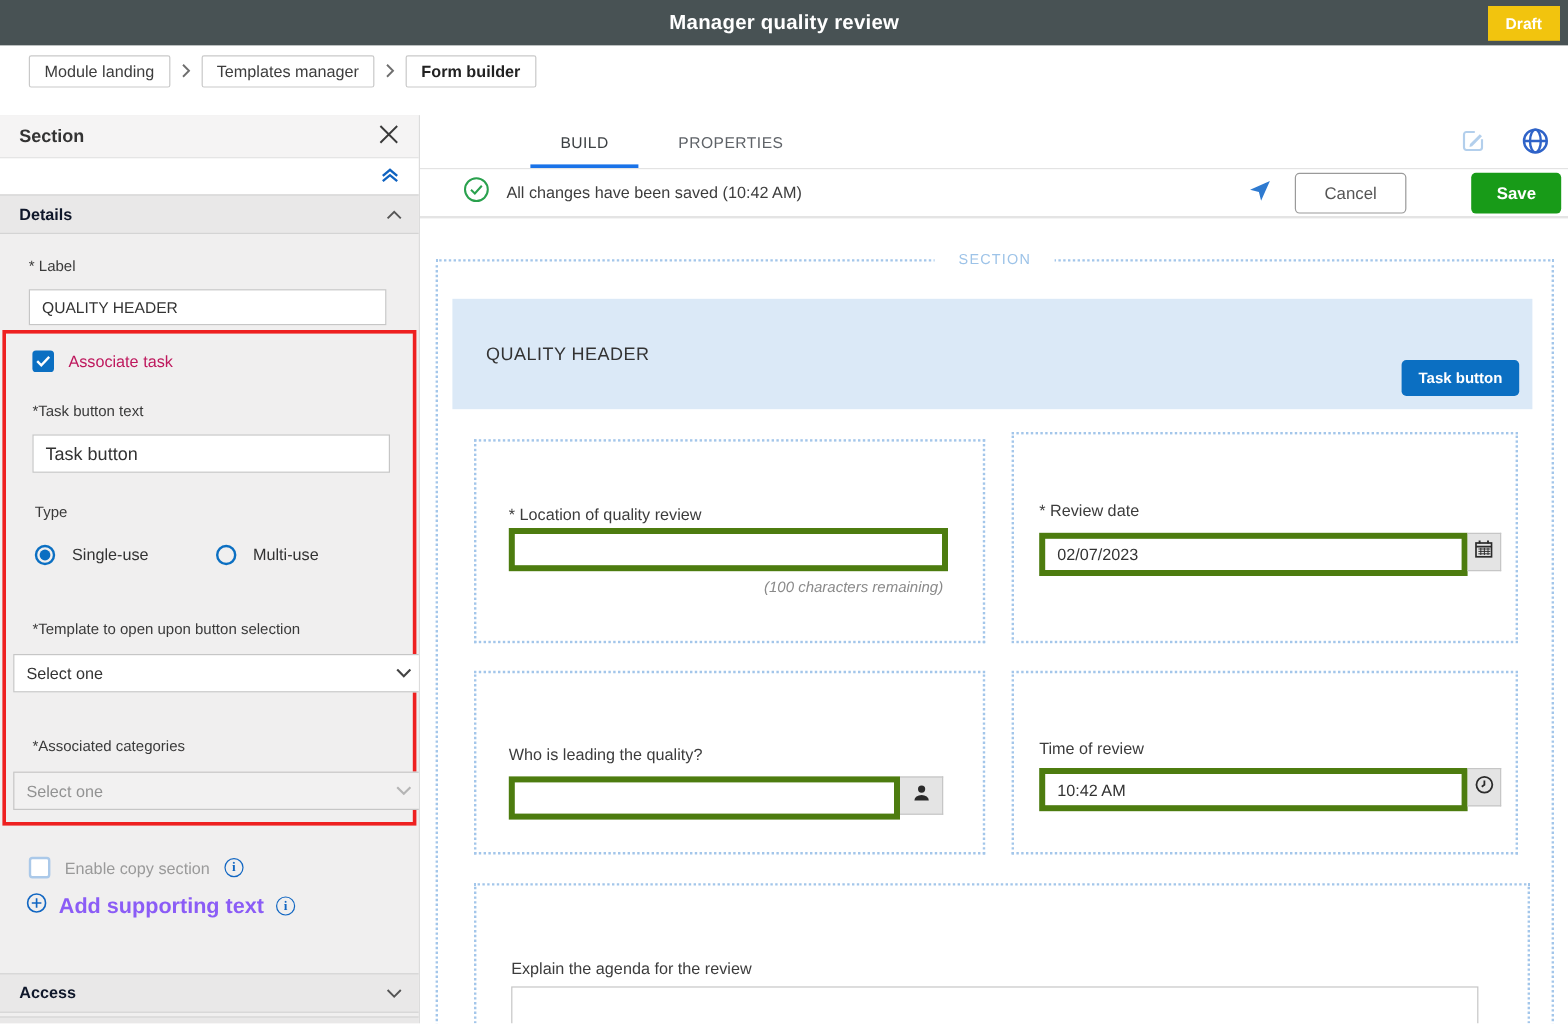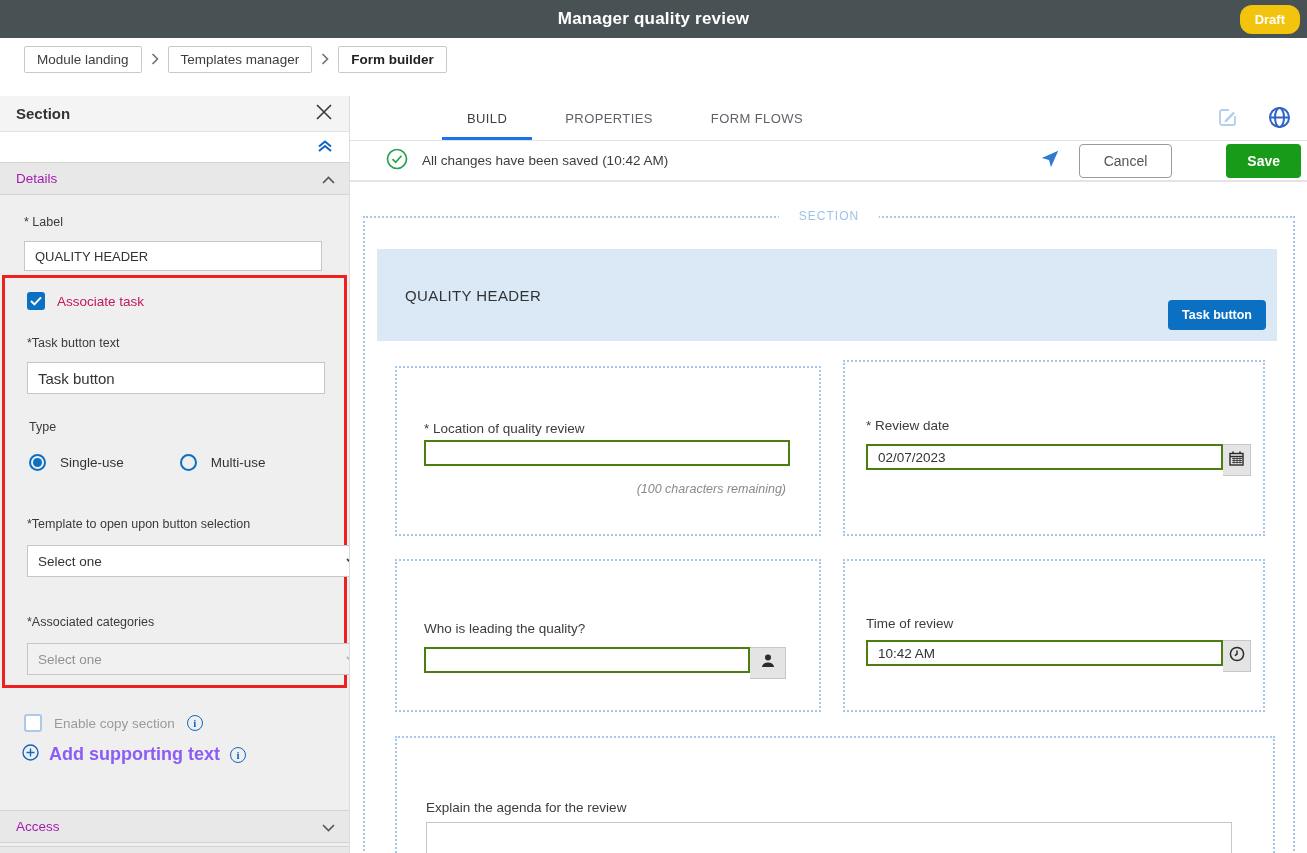--- a/index.html
+++ b/index.html
@@ -4,21 +4,21 @@
 <style>
   * { margin:0; padding:0; box-sizing:border-box; }
   body { font-family:"Liberation Sans", sans-serif; background:#fff; }
   .app { position:relative; width:1307px; height:853px; overflow:hidden; background:#fff; }
 
   
   .topbar { position:absolute; top:0; left:0; width:1307px; height:38px; background:#485254;
             display:flex; align-items:center; justify-content:center; }
   .topbar-title { color:#fff; font-size:17px; font-weight:700; letter-spacing:.2px; }
   .draft-badge { position:absolute; right:7px; top:5px; background:#f2c40e; color:#fff;
-                 font-size:13px; font-weight:700; padding:7px 15px; border-radius:12px; }
+                 font-size:13px; font-weight:700; padding:7px 15px; border-radius:0; }
 
   
   .breadcrumb { position:absolute; top:38px; left:0; width:1307px; height:42px; background:#fff;
                 display:flex; align-items:center; padding-left:24px; gap:9px; }
   .crumb { border:1px solid #c9c9c9; background:#fff; padding:5px 12px; font-size:13.5px;
            color:#3d3d3d; border-radius:2px; cursor:pointer; }
   .crumb.current { font-weight:700; color:#222; }
   .crumb-sep { color:#6f6f6f; font-size:13px; display:flex; align-items:center; }
 
   
@@ -26,42 +26,42 @@
 
   
   .sidebar { width:350px; background:#f0efef; border-right:1px solid #dcdcdc; position:relative; overflow:hidden; }
   .sb-header { height:36px; background:#f5f4f4; border-bottom:1px solid #e2e2e2;
                display:flex; align-items:center; justify-content:space-between; padding:0 14px 0 16px; }
   .sb-title { font-size:15px; font-weight:700; color:#333; }
   .icon-btn { background:none; border:none; cursor:pointer; display:flex; align-items:center; padding:2px; }
   .collapse-row { height:30px; background:#fff; display:flex; align-items:center; justify-content:flex-end; padding:0 14px; }
   .acc-header { height:33px; background:#e9e8e8; border-top:1px solid #d4d4d4; border-bottom:1px solid #d4d4d4;
                 display:flex; align-items:center; justify-content:space-between; padding:0 14px 0 16px; cursor:pointer; }
-  .acc-title { font-size:13.5px; font-weight:400; color:#a21caf; }
+  .acc-title { font-size:13.5px; font-weight:700; color:#0f172a; }
   .acc-gap { height:3px; }
   .details-body { padding:20px 0 0 0; }
   .fld-label { font-size:12.5px; color:#3a3a3a; margin:0 24px 12px 24px; display:block; }
   .txt-input { display:block; width:298px; height:30px; margin:0 24px; border:1px solid #c6c6c6;
                background:#fff; font-family:"Liberation Sans",sans-serif; font-size:13px; color:#333;
                padding:0 10px; outline:none; }
   .red-box { margin:4px 2px 0 2px; border:3px solid #ee2020; padding:14px 0 10px 0; }
   .red-box .txt-input { width:298px; margin:0 22px; }
   .check-row { display:flex; align-items:center; gap:12px; margin:0 22px; cursor:pointer; }
   .checkbox { width:18px; height:18px; border-radius:3px; flex:0 0 auto; display:flex;
               align-items:center; justify-content:center; }
   .checkbox.checked { background:#0b6fc2; color:#fff; }
   .checkbox.disabled { background:#fff; border:2px solid #abc9e9; }
   .check-label { font-size:13.5px; color:#be185d; }
   .big-input { height:32px !important; font-size:15px !important; }
   .radio-row { display:flex; align-items:center; margin:20px 22px 0 24px; gap:14px; }
   .radio { width:17px; height:17px; border:2px solid #0b6fc2; border-radius:50%; display:flex;
            align-items:center; justify-content:center; flex:0 0 auto; cursor:pointer; }
   .radio .dot { width:9px; height:9px; border-radius:50%; background:#0b6fc2; }
   .radio-label { font-size:13.5px; color:#333; margin-right:42px; cursor:pointer; }
-  .select { width:343px; height:32px; margin:0 22px; border:1px solid #c6c6c6; background:#fff;
+  .select { width:343px; height:32px; margin:0 6px; border:1px solid #c6c6c6; background:#fff;
             display:flex; align-items:center; justify-content:space-between; padding:11px 10px; cursor:pointer; }
   .select .sel-text { font-size:13.5px; color:#333; }
   .select.disabled { background:#f2f1f1; cursor:default; }
   .select.disabled .sel-text { color:#929292; }
   .info-icon { width:16px; height:16px; border:1.5px solid #1166c2; border-radius:50%; color:#1166c2;
                font-size:11px; font-style:normal; display:inline-flex; align-items:center; justify-content:center;
                font-family:"Liberation Serif",serif; font-weight:700; cursor:pointer; }
   .link-row { display:flex; align-items:center; gap:10px; margin:12px 22px 0 22px; cursor:pointer; }
   .add-link { color:#8b5cf6; font-size:18px; font-weight:700; }
   .muted { color:#9a9a9a; }
@@ -90,21 +90,21 @@
                  border:2px dotted #a3c6ea; }
   .section-tag { position:absolute; top:-9px; left:50%; transform:translateX(-50%); background:#fff;
                  padding:0 20px; color:#9dc3e8; font-size:12px; letter-spacing:1px; }
   .hdr-block { position:absolute; left:12px; right:16px; top:31px; height:92px; background:#dbe9f7; }
   .hdr-title { position:absolute; left:28px; top:38px; font-size:15px; color:#333; letter-spacing:.4px; }
   .task-btn { position:absolute; right:11px; bottom:11px; background:#0b6fc2; color:#fff; border:none;
               font-family:"Liberation Sans",sans-serif; font-size:12.5px; font-weight:700; padding:8px 14px;
               border-radius:4px; cursor:pointer; }
   .field-block { position:absolute; border:2px dotted #a3c6ea; background:#fff; }
   .fb-label { position:absolute; font-size:13.5px; color:#3c3c3c; }
-  .fb-input { position:absolute; height:26px; border:2px solid #4d7c0f; background:#fff; outline:none;
+  .fb-input { position:absolute; height:36px; border:5px solid #4d7c0f; background:#fff; outline:none;
               font-family:"Liberation Sans",sans-serif; font-size:13.5px; color:#333; padding:0 10px; }
   .fb-hint { position:absolute; font-size:12.5px; font-style:italic; color:#8a8a8a; }
   .fb-addon { position:absolute; height:32px; background:#e4e4e4; border:1px solid #c6c6c6; border-left:none;
               display:flex; align-items:center; justify-content:center; cursor:pointer; color:#2b2b2b; }
   .fb-textarea { position:absolute; border:1px solid #c6c6c6; background:#fff; outline:none; resize:none;
                  font-family:"Liberation Sans",sans-serif; font-size:13.5px; padding:8px 10px; }
 </style>
 </head>
 <body>
 
@@ -252,21 +252,20 @@
             </svg>
         </span>
       </div>
     </div>
 
     <div class="main">
 
       <div class="tabbar">
         <div class="tab active">BUILD</div>
         <div class="tab">PROPERTIES</div>
-        <div class="tab">FORM FLOWS</div>
         <div class="tab-icons">
           <button class="icon-btn">
             <span>
               <svg width="21" height="21" viewBox="0 0 21 21">
                   <path d="M3 5 a2 2 0 0 1 2-2 h7 M18 9 v7 a2 2 0 0 1-2 2 H5 a2 2 0 0 1-2-2 V5" fill="none" stroke="#b3cfec" stroke-width="1.8"></path>
                   <path d="M8 13 L16.2 4.8 L18 6.6 L9.8 14.8 L7.6 15.4 Z" fill="#b3cfec"></path>
                 </svg>
             </span>
           </button>
           <button class="icon-btn">

